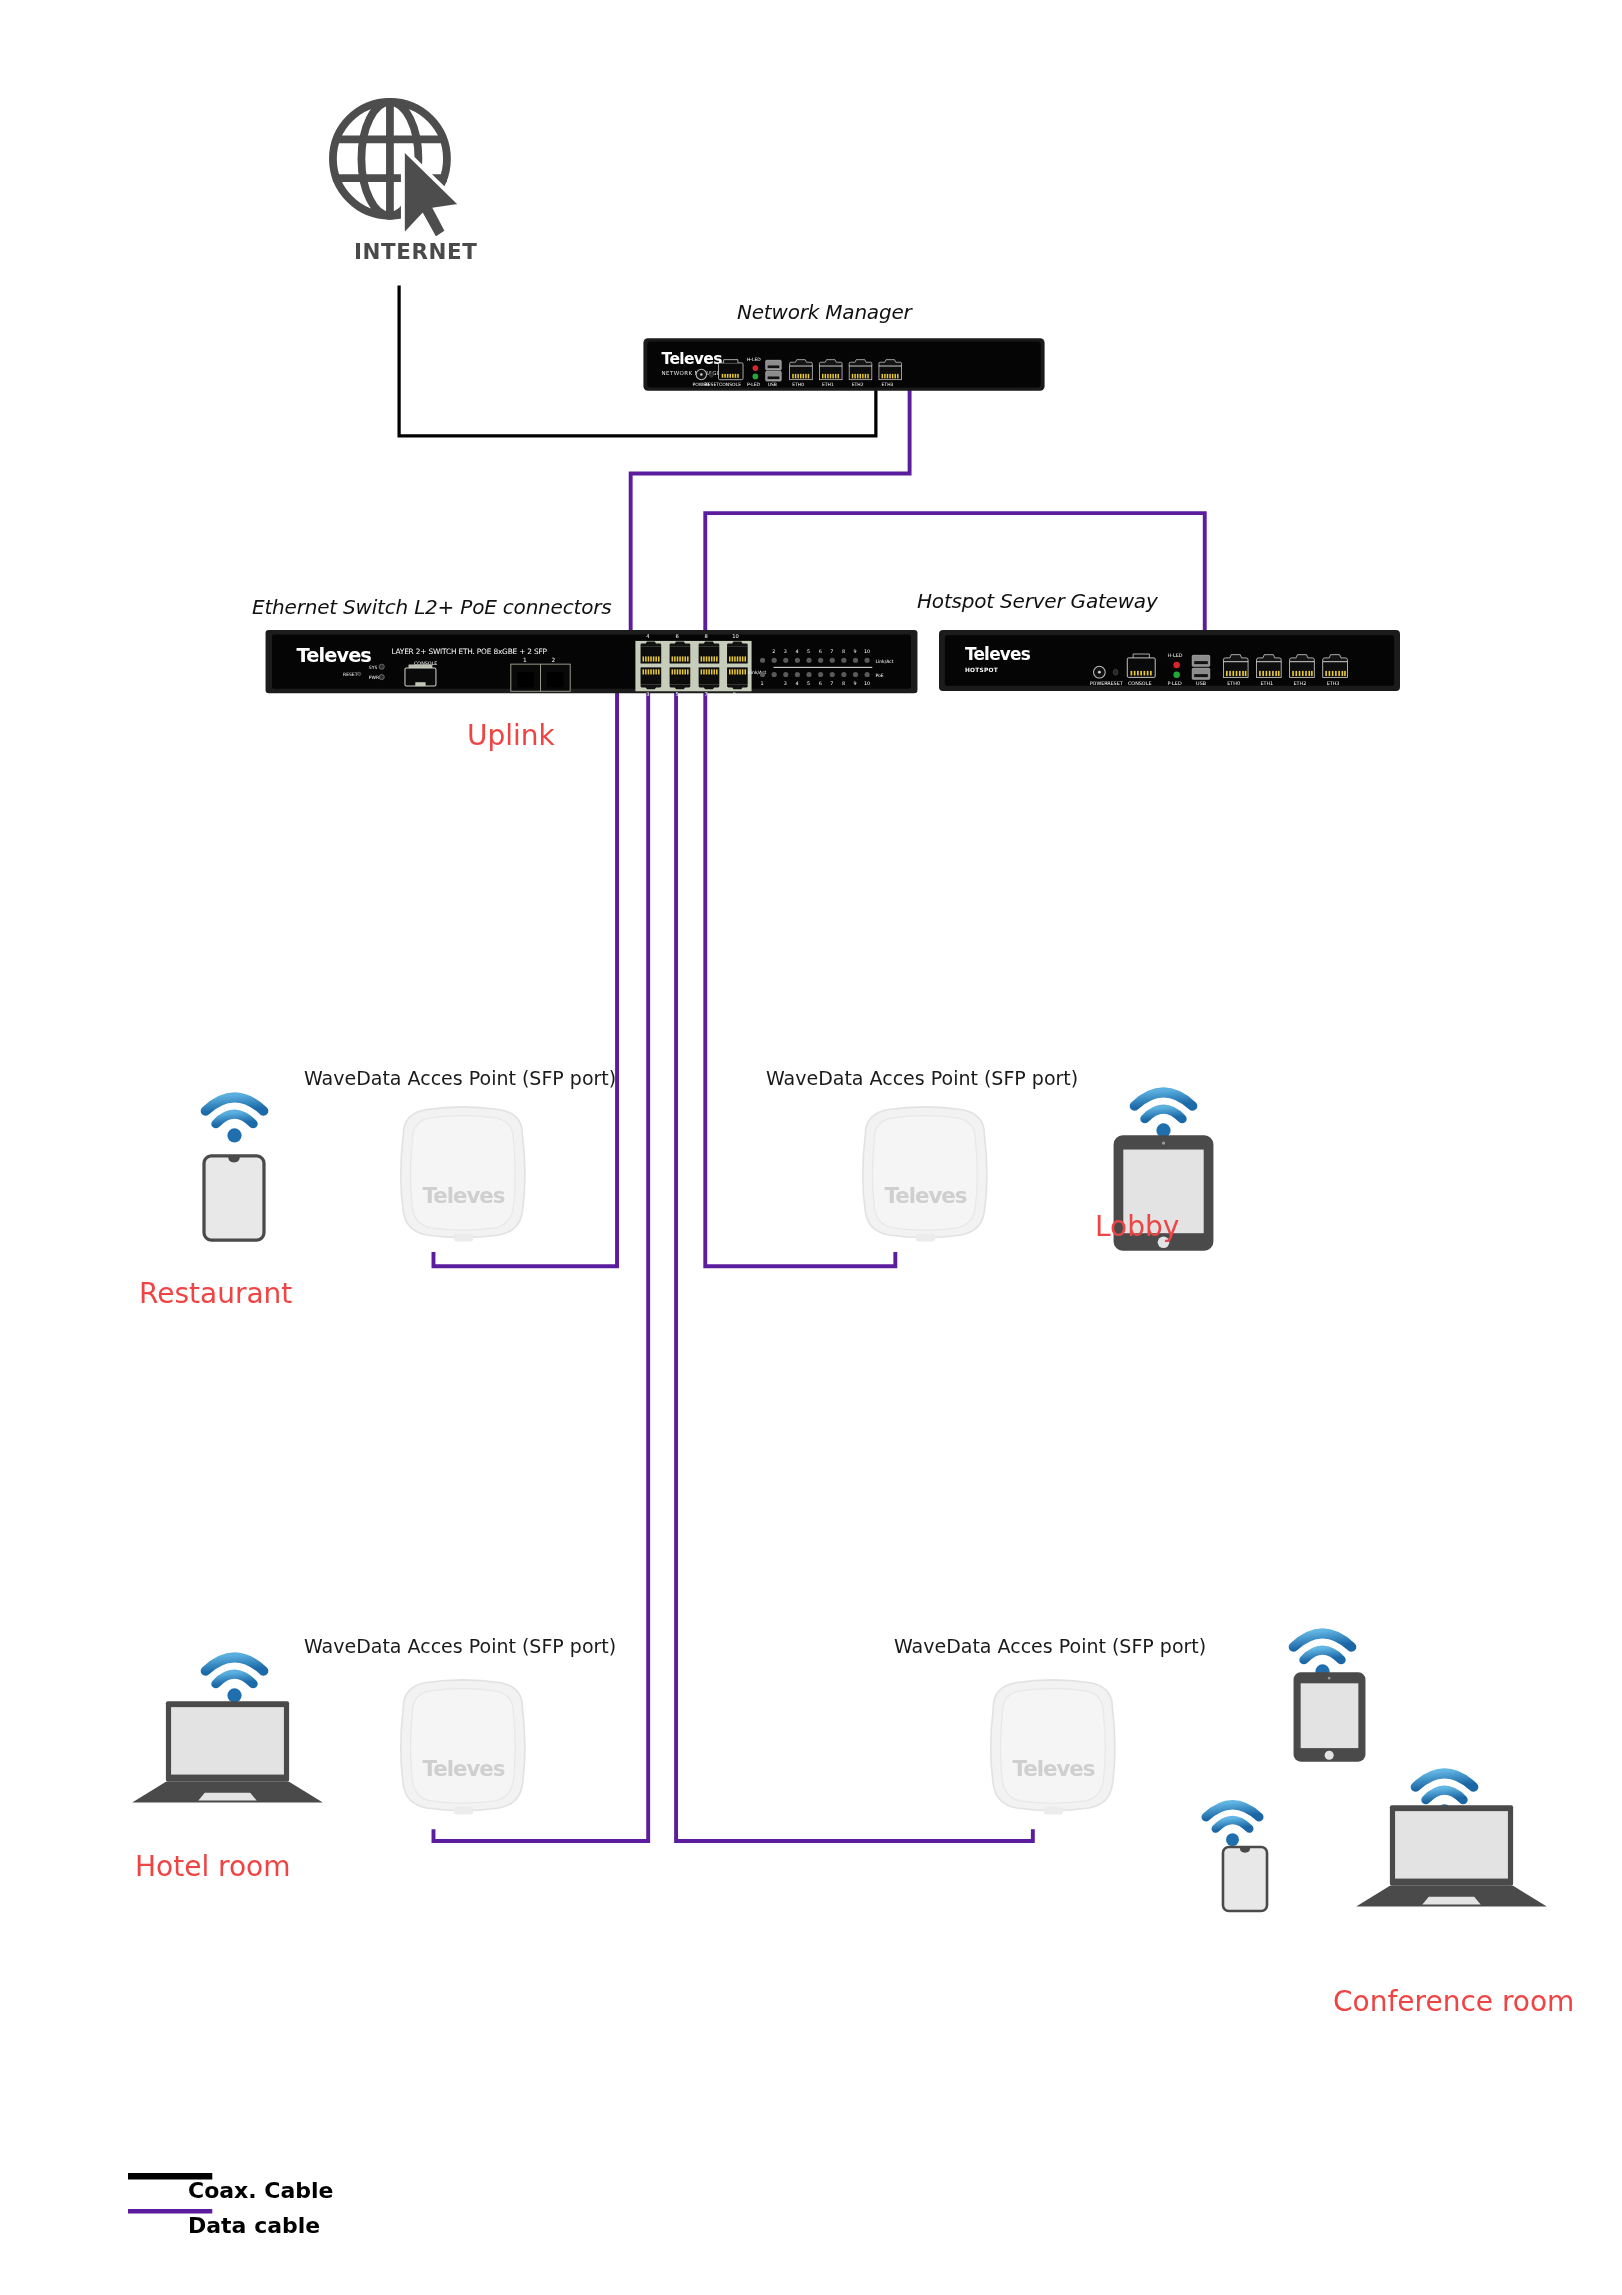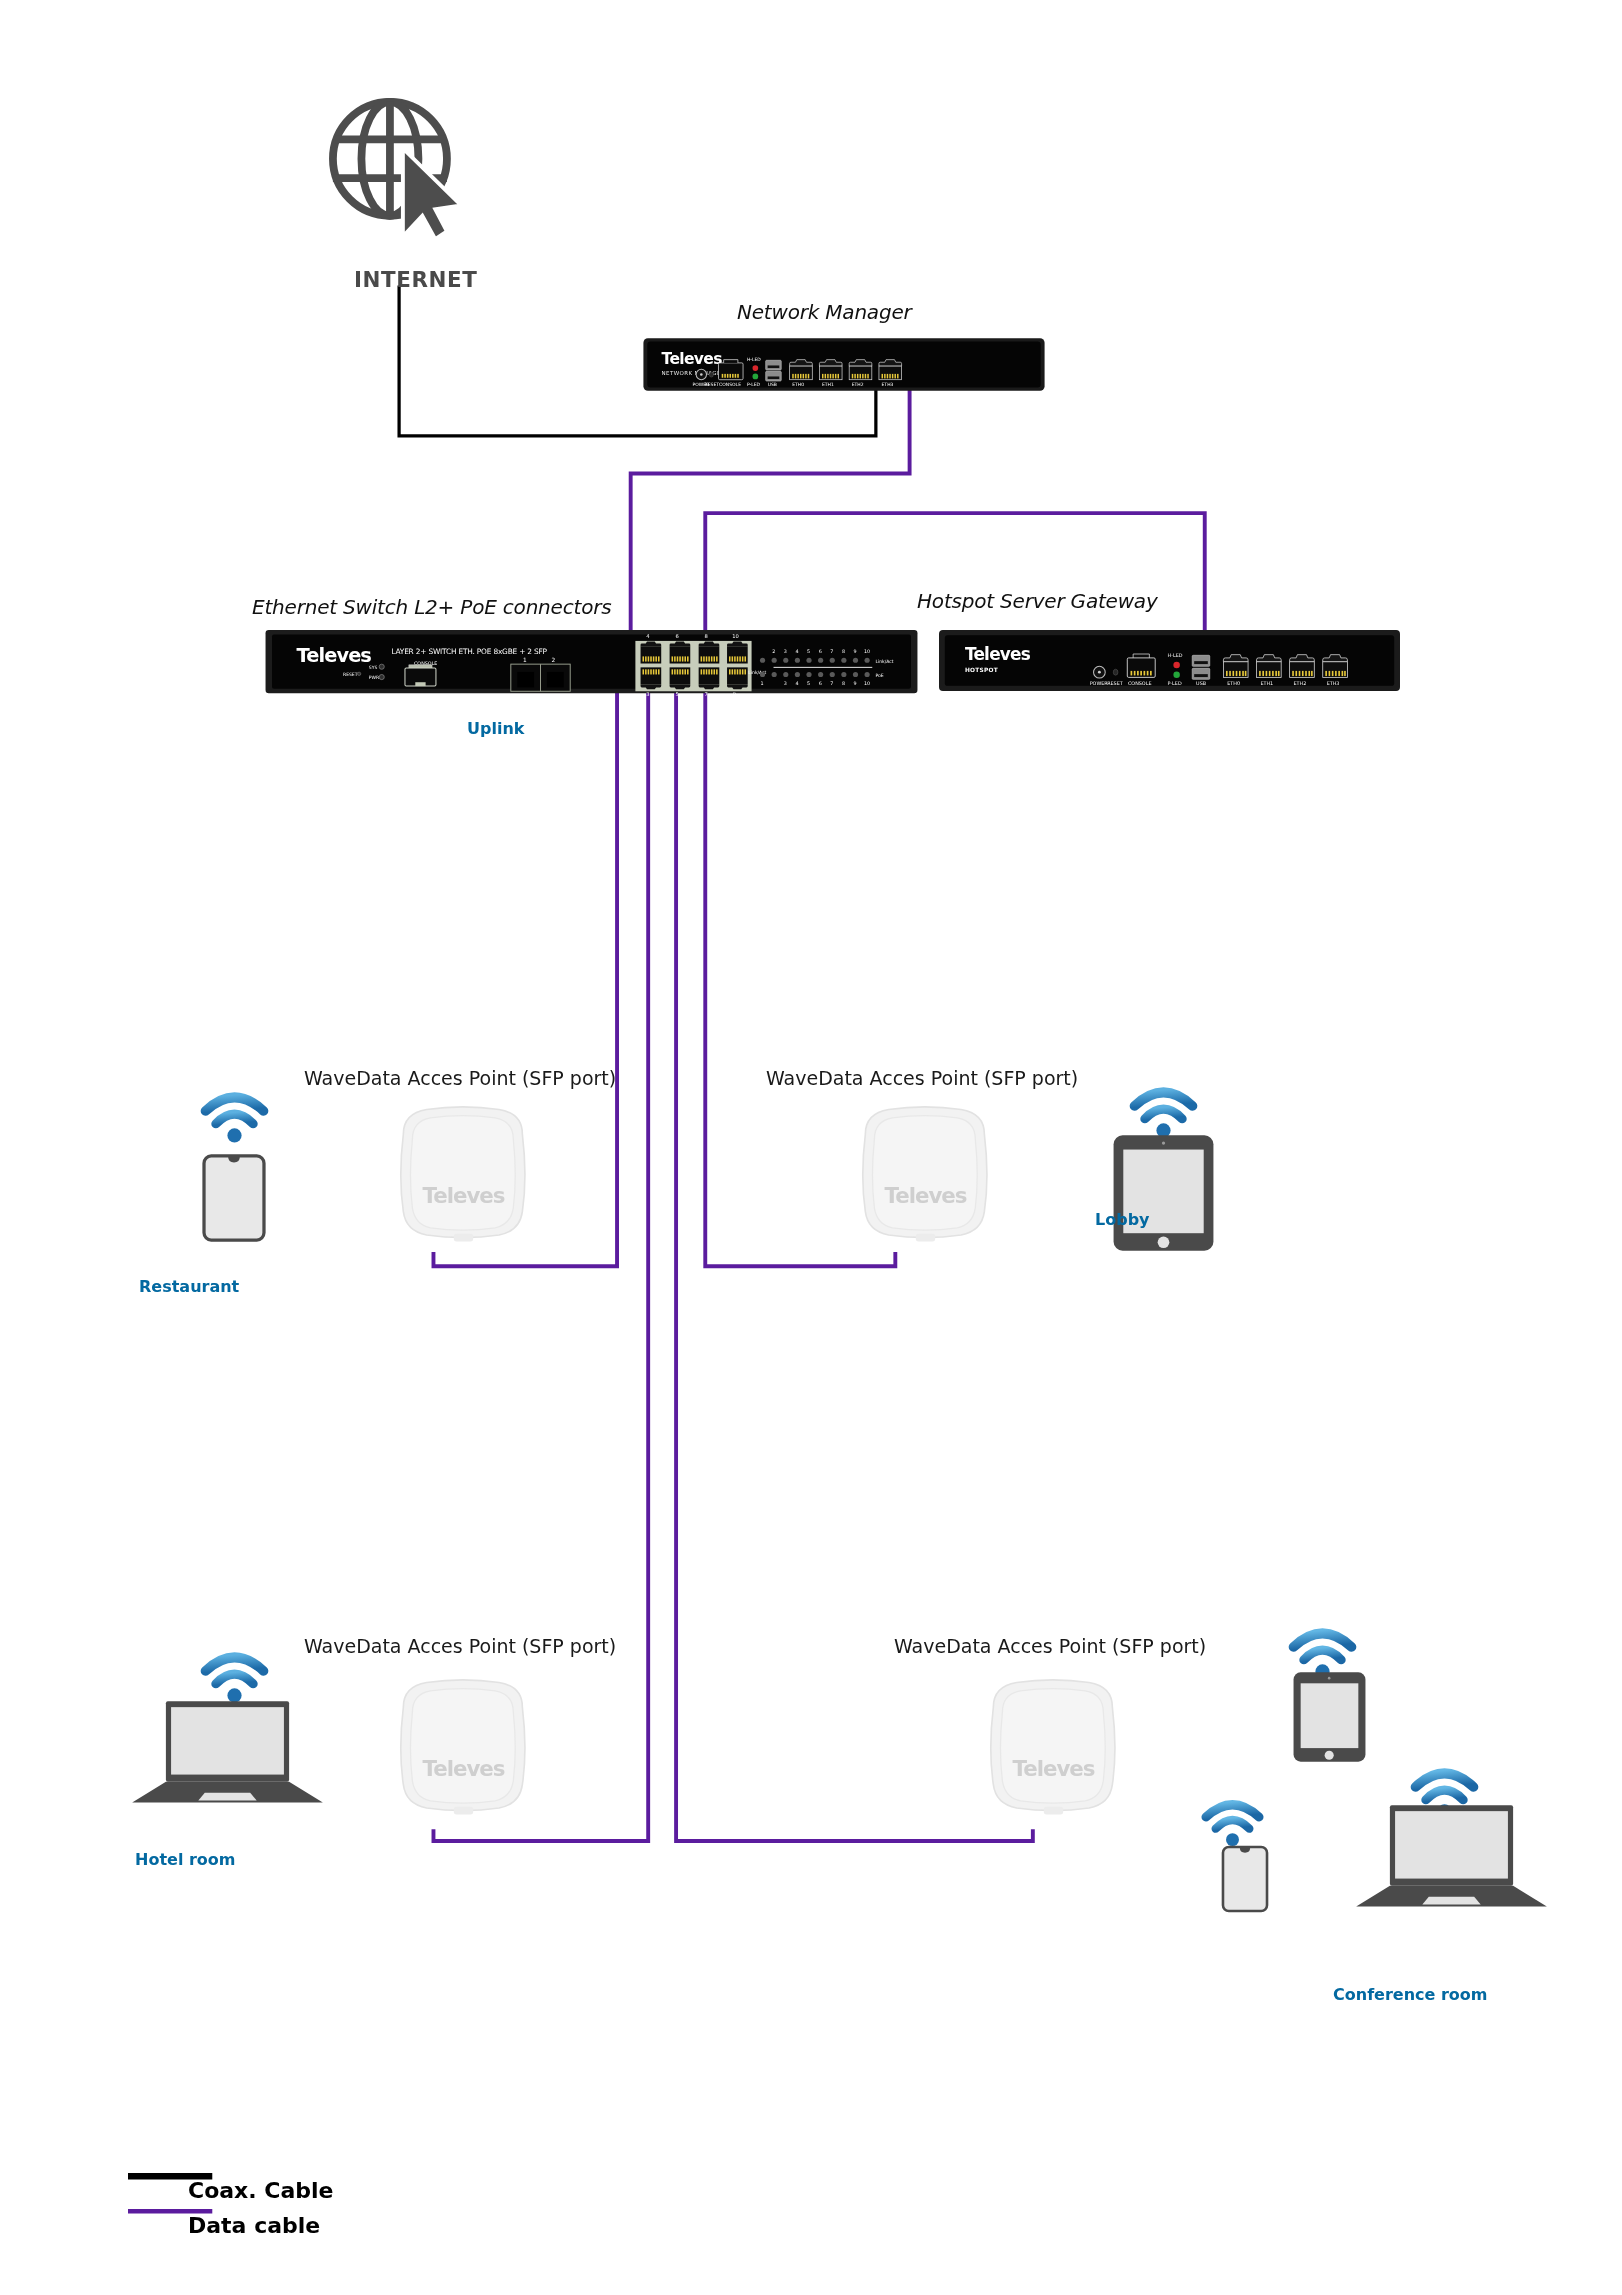--- a/index.html
+++ b/index.html
@@ -2,23 +2,23 @@
 <html style="font-size:10.4px"><head>
 <meta charset="utf-8">
 <style>
   html,body{margin:0;padding:0;background:#ffffff;}
   body{width:1622px;height:2295px;position:relative;font-family:"DejaVu Sans",sans-serif;overflow:hidden;}
   #stage{position:absolute;left:0;top:0;width:1622px;height:2295px;}
   svg.layer{position:absolute;left:0;top:0;width:1622px;height:2295px;}
 
   .lbl{position:absolute;white-space:nowrap;}
   .lbl-italic{font-family:"DejaVu Sans",sans-serif;font-style:italic;font-size:20px;color:#111;letter-spacing:-0.2px;}
-  .lbl-bold{font-family:"DejaVu Sans",sans-serif;font-weight:bold;font-size:16px;color:#0369a1;}
+  .lbl-bold{font-family:"DejaVu Sans",sans-serif;font-weight:normal;font-size:28px;color:#ef4444;}
   .lbl-plain{font-family:"DejaVu Sans",sans-serif;font-size:19px;color:#1a1a1a;}
-  .lbl-internet{font-family:"DejaVu Sans",sans-serif;font-weight:bold;font-size:21.4px;color:#4a4a4a;letter-spacing:0.6px;margin-top:28px;}
+  .lbl-internet{font-family:"DejaVu Sans",sans-serif;font-weight:bold;font-size:21.4px;color:#4a4a4a;letter-spacing:0.6px;}
   .lbl-legend{font-family:"DejaVu Sans",sans-serif;font-weight:bold;font-size:22px;color:#000;margin-top:16px;}
 
   .dev{position:absolute;padding-left:32px;}
   .icon-wrap{position:absolute;}
 </style>
 </head>
 <body>
 
 <div id="stage">
 

